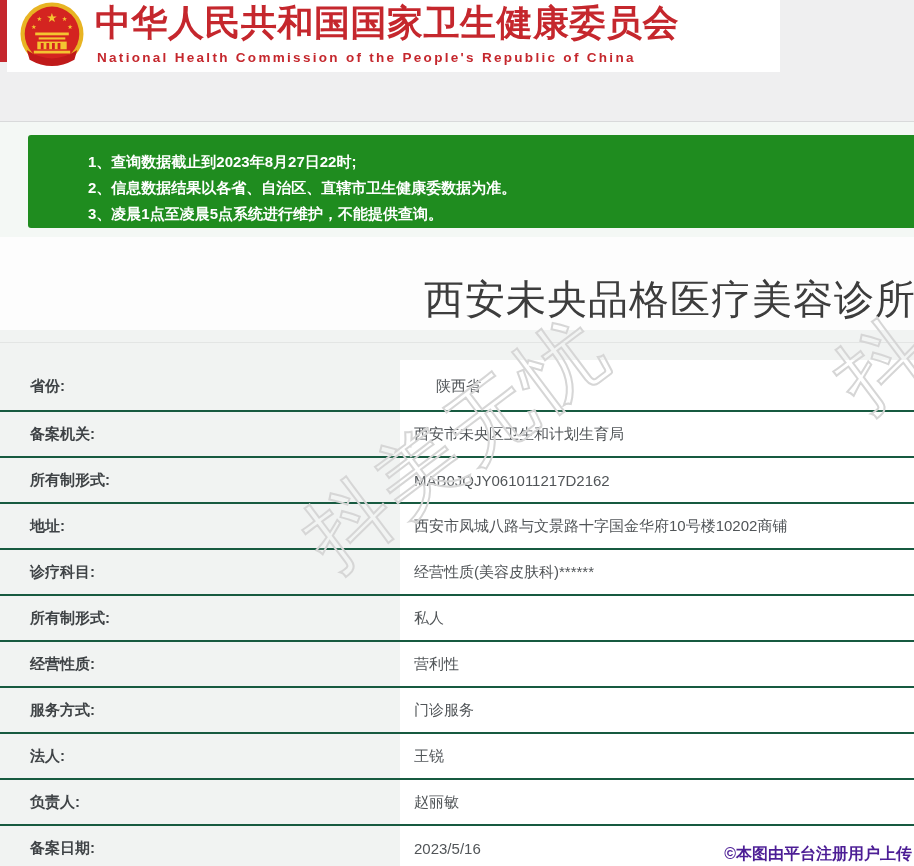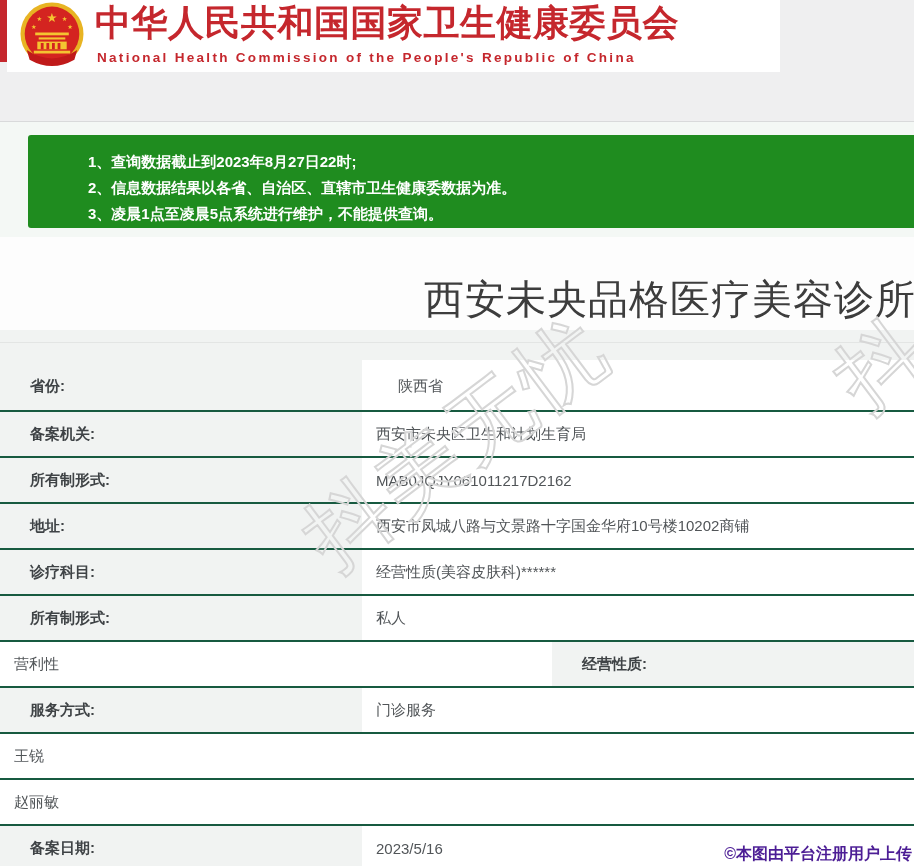--- a/index.html
+++ b/index.html
@@ -55,21 +55,21 @@
     left:0;top:342px;width:914px;
     border-top:1px solid #e3e5e4;
   }
   .row{
     display:flex;height:44px;
     border-bottom:2px solid #175a40;
   }
   .row.first{height:67px;}
   .cell{display:flex;align-items:center;box-sizing:border-box;}
   .cell.label{
-    width:362px;padding-left:30px;
+    width:400px;padding-left:30px;
     font-size:15px;font-weight:bold;color:#3f4346;
   }
   .cell.value{
     flex:1;padding-left:14px;background:#ffffff;
     font-size:15px;color:#515558;white-space:nowrap;
   }
   .row.first .cell{padding-top:20px;}
   .row.first .cell.value{box-shadow:inset 0 17px 0 0 #f1f3f2;padding-left:36px;}
 
   
@@ -158,31 +158,33 @@
   </div>
   <div class="row">
     <div class="cell label">诊疗科目:</div>
     <div class="cell value">经营性质(美容皮肤科)******</div>
   </div>
   <div class="row">
     <div class="cell label">所有制形式:</div>
     <div class="cell value">私人</div>
   </div>
   <div class="row">
+    <div class="cell label">经营性质:</div>
     <div class="cell value">营利性</div>
-    <div class="cell label">经营性质:</div>
   </div>
   <div class="row">
     <div class="cell label">服务方式:</div>
     <div class="cell value">门诊服务</div>
   </div>
   <div class="row">
+    <div class="cell label">法人:</div>
     <div class="cell value">王锐</div>
   </div>
   <div class="row">
+    <div class="cell label">负责人:</div>
     <div class="cell value">赵丽敏</div>
   </div>
   <div class="row">
     <div class="cell label">备案日期:</div>
     <div class="cell value">2023/5/16</div>
   </div>
 </div>
 
 <div class="abs wm wm-main">抖美无忧</div>
 <div class="abs wm wm-frag">抖</div>

